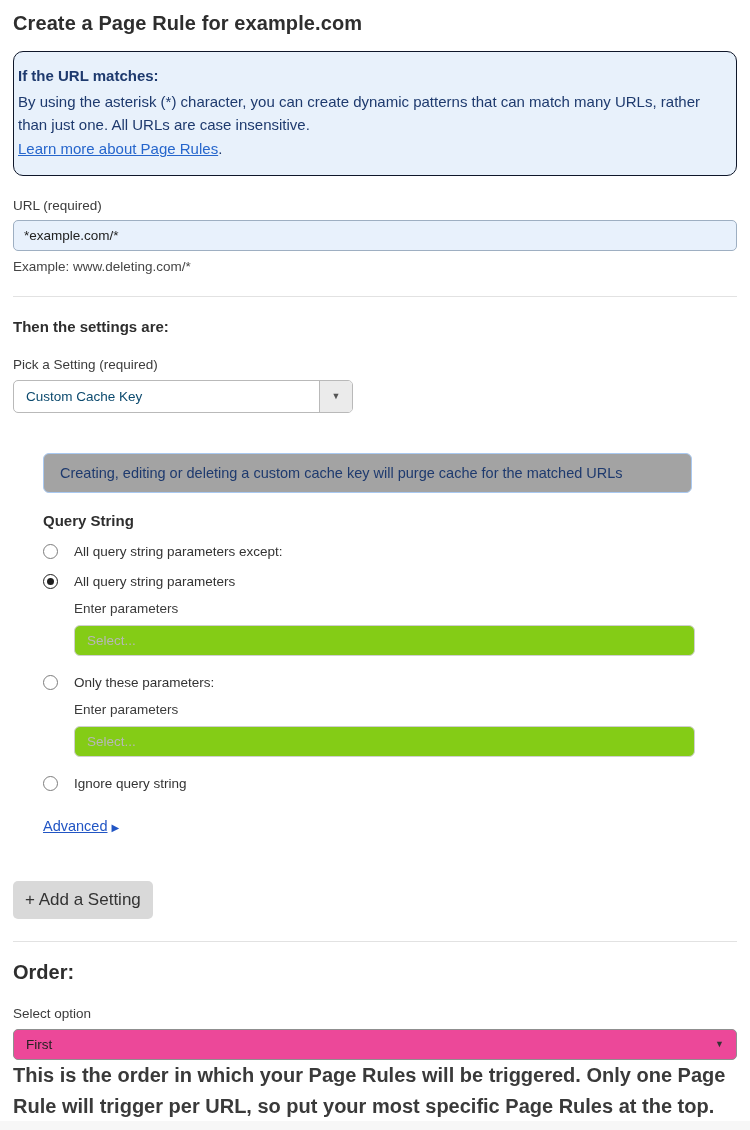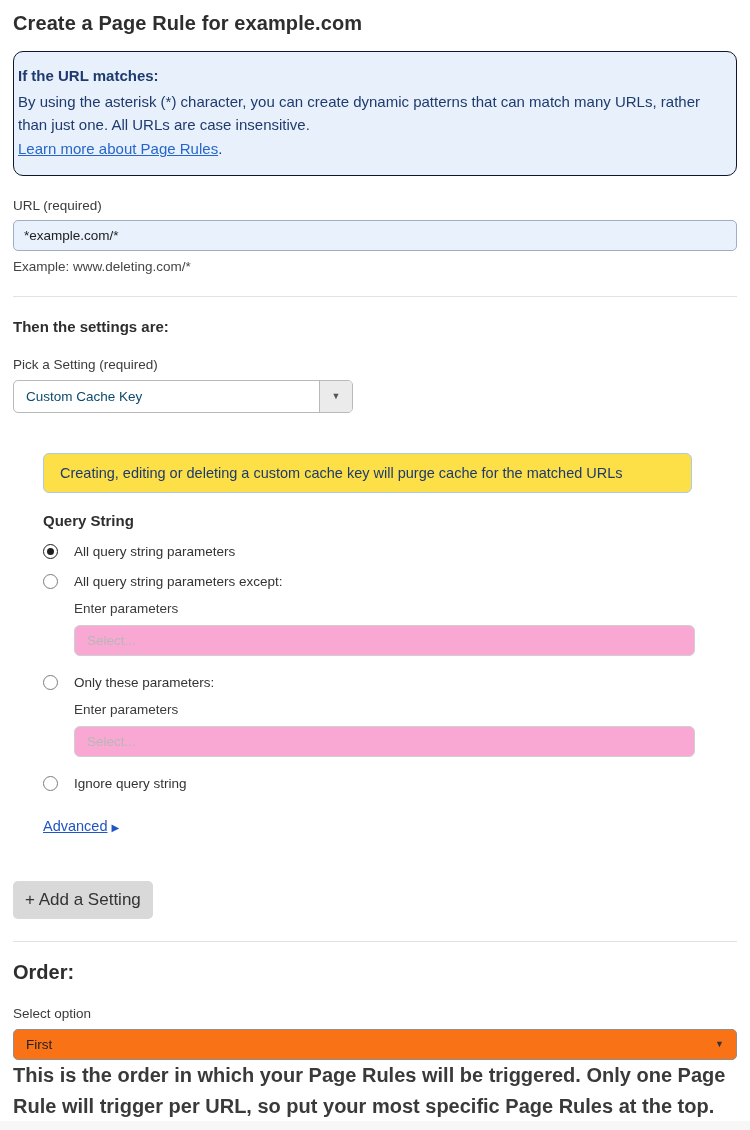--- a/index.html
+++ b/index.html
@@ -36,40 +36,40 @@
     margin-top:8px;width:340px;height:33px;border:1px solid #b9b9b9;border-radius:5px;
     display:flex;background:#fff;overflow:hidden;cursor:pointer;box-sizing:border-box;
   }
   .setting-select-value{flex:1;padding:0 12px;line-height:31px;font-size:13.5px;color:#0c4a6e;}
   .setting-select-arrow{
     width:32px;border-left:1px solid #b9b9b9;background:#ebebeb;
     display:flex;align-items:center;justify-content:center;color:#555;font-size:9px;
   }
 
   .notice-box{
-    margin:40px 45px 0 30px;background:#fde047;border:1px solid #a9c9f1;border-radius:6px;
+    margin:40px 45px 0 30px;background:#a3a3a3;border:1px solid #a9c9f1;border-radius:6px;
     padding:11px 16px;color:#1e3a6e;font-size:14.5px;
   }
 
   .qs-section{margin-left:30px;}
   .qs-heading{font-size:15px;font-weight:700;color:#2e2e2e;margin:19px 0 0 0;}
   .radio-row{display:flex;align-items:center;margin-top:15px;cursor:pointer;}
   .radio{
     width:15px;height:15px;border-radius:50%;border:1.5px solid #7d7d7d;
     box-sizing:border-box;margin-right:16px;flex:0 0 auto;background:#fff;
     display:flex;align-items:center;justify-content:center;
   }
   .radio.checked{border-color:#1f1f1f;}
   .radio.checked::after{content:"";width:7px;height:7px;border-radius:50%;background:#1f1f1f;}
   .radio-label{font-size:13.5px;color:#333;}
   .sub-block{margin-left:31px;margin-top:12px;}
   .sub-label{font-size:13.5px;color:#3b3b3b;margin-bottom:9px;}
   .param-input{
     width:621px;box-sizing:border-box;height:31px;border:1px solid #cfcfcf;border-radius:6px;
-    padding:0 12px;font-size:13.5px;color:#333;background:#f9a8d4;
+    padding:0 12px;font-size:13.5px;color:#333;background:#84cc16;
     font-family:"Liberation Sans","DejaVu Sans",sans-serif;
   }
   .param-input::placeholder{color:#b7b7b7;opacity:1;}
   .spacer-sm{height:4px;}
 
   .advanced-link{
     margin-top:27px;font-size:14.5px;color:#2155c4;cursor:pointer;display:inline-block;
   }
   .advanced-text{text-decoration:underline;}
   .advanced-arrow{font-size:10px;margin-left:4px;text-decoration:none;display:inline-block;}
@@ -78,21 +78,21 @@
     margin-top:46px;background:#d9d9d9;border:none;border-radius:5px;
     padding:9px 12px;font-size:17px;color:#333;cursor:pointer;
     font-family:"Liberation Sans","DejaVu Sans",sans-serif;
     text-align:center;
   }
 
   .order-heading{font-size:20px;font-weight:700;color:#2e2e2e;margin:19px 0 0 0;}
   .order-select{
     margin-top:8px;width:100%;box-sizing:border-box;height:31px;border:1px solid #8f8f8f;border-radius:5px;
     display:flex;justify-content:space-between;align-items:center;padding:0 12px;
-    font-size:13.5px;color:#222;background:#f97316;cursor:pointer;
+    font-size:13.5px;color:#222;background:#ec4899;cursor:pointer;
   }
   .order-select-arrow{font-size:9px;color:#333;}
   .order-help{font-size:20px;color:#3a3a3a;line-height:1.55;font-weight:bold;}
   .bottom-strip{position:absolute;left:0;bottom:0;width:100%;height:9px;background:#f7f7f7;}
 </style>
 </head>
 <body>
 
 <div class="container">
 
@@ -117,27 +117,27 @@
     <div class="setting-select-value">Custom Cache Key</div>
     <div class="setting-select-arrow">▼</div>
   </div>
 
   <div class="notice-box">Creating, editing or deleting a custom cache key will purge cache for the matched URLs</div>
 
   <div class="qs-section">
     <div class="qs-heading">Query String</div>
 
     <div class="radio-row">
-      <span class="radio checked"></span>
-      <span class="radio-label">All query string parameters</span>
+      <span class="radio"></span>
+      <span class="radio-label">All query string parameters except:</span>
     </div>
 
     <div class="radio-row">
-      <span class="radio"></span>
-      <span class="radio-label">All query string parameters except:</span>
+      <span class="radio checked"></span>
+      <span class="radio-label">All query string parameters</span>
     </div>
     <div class="sub-block">
       <div class="sub-label">Enter parameters</div>
       <input class="param-input" type="text" placeholder="Select..." style="">
     </div>
 
     <div class="spacer-sm"></div>
 
     <div class="radio-row">
       <span class="radio"></span>

